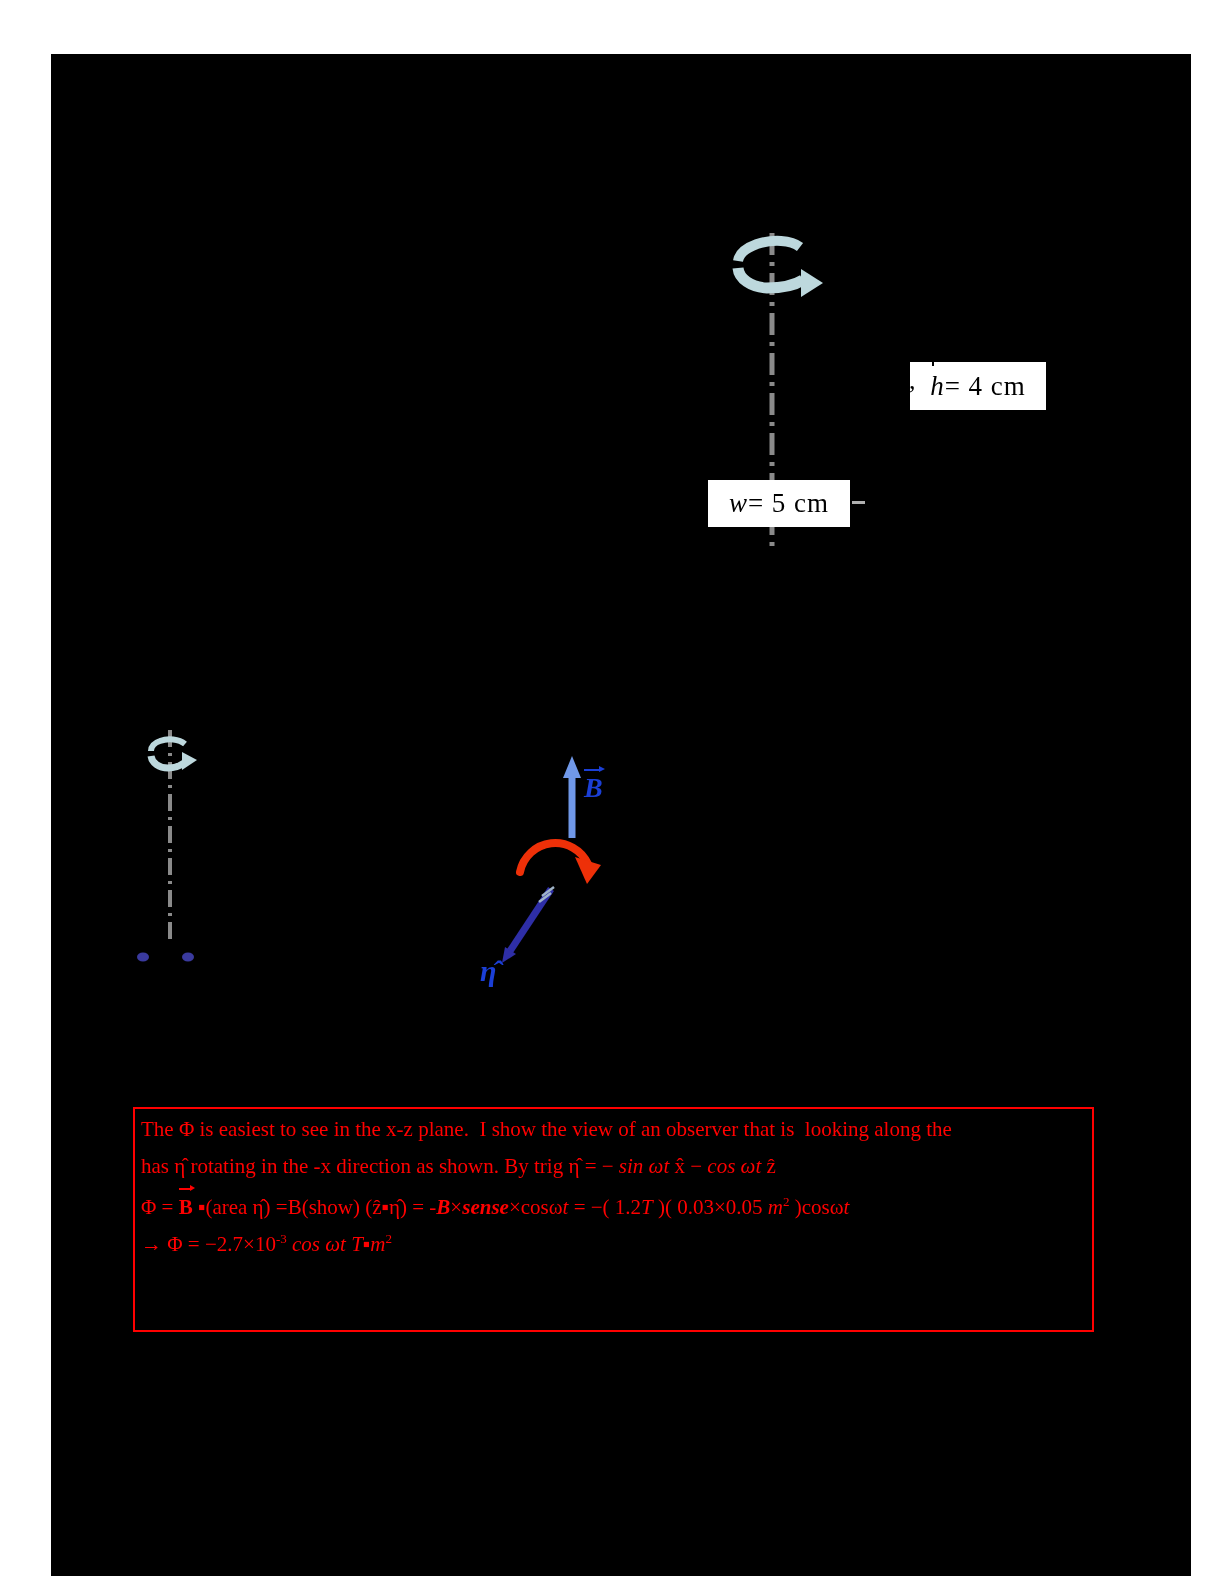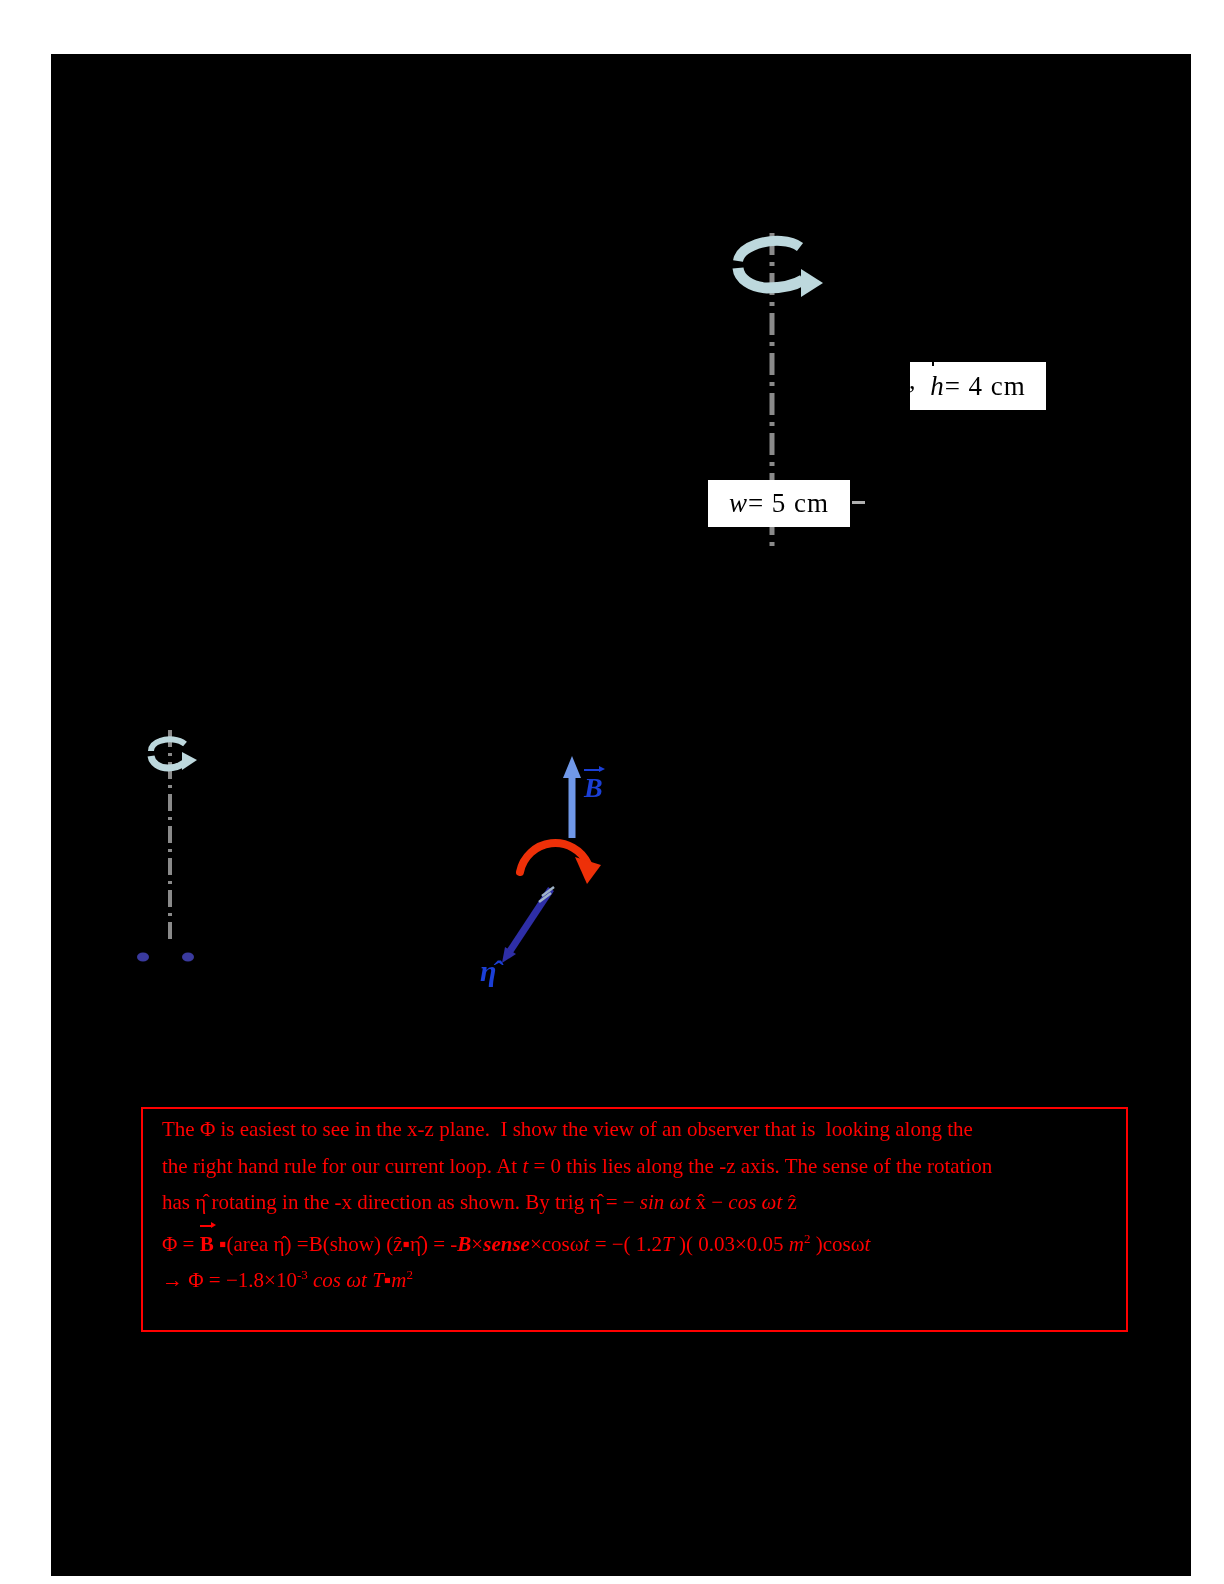--- a/index.html
+++ b/index.html
@@ -42,23 +42,22 @@
     border-top:3px solid transparent;
     border-bottom:3px solid transparent;
   }
 
   
   .solution-box{
     position:absolute;left:82px;top:1053px;width:945px;height:217px;
     border:2px solid var(--box-red,#f00);
     color:var(--box-red,#f00);
     font-size:21px;
-    padding:2px 19px;
+    padding:2px 6px;
     overflow:hidden;
-    margin-left:8px;
   }
   .sol-line{white-space:pre;line-height:36.5px;height:36.5px;}
   .sol-line .it{font-style:italic;}
   .sol-line .bo{font-weight:bold;}
   .sol-line sup{font-size:0.62em;}
   .sol-line .vec::before{top:-1px;}
   .sol-line .vec::after{top:-4px;border-left-width:5px;}
 
   .stray-tick{position:absolute;background:var(--label-black,#000);}
   .stray-comma{position:absolute;color:var(--label-black,#000);font-size:26px;}
@@ -119,19 +118,18 @@
     </div>
     <div class="stray-dash" style="left:801px;top:447px;width:13px;height:3px;"></div>
 
     <div class="fig-label b-label" style="left:533px;top:718px;">
       <span class="vec">B</span>
     </div>
     <div class="fig-label n-label" style="left:429px;top:900px;">η̂</div>
 
     <div class="solution-box">
         <div class="sol-line"><span>The Φ is easiest to see in the x-z plane.  I show the view of an observer that is  looking along the</span></div>
-        <div class="sol-line"><span>the right hand rule for our current loop. At </span><span class="it">t</span><span> = 0 this lies along the -z axis. The sense of the rotation</span></div>
         <div class="sol-line"><span>has η̂ rotating in the -x direction as shown. By trig η̂ = − </span><span class="it">sin ωt</span><span> x̂ − </span><span class="it">cos ωt</span><span> ẑ</span></div>
         <div class="sol-line"><span>Φ = </span><span class="bo vec">B</span><span> ▪(area η̂) =B(show) (ẑ▪η̂) = -</span><span class="it bo">B</span><span>×</span><span class="it bo">sense</span><span>×cosω</span><span class="it">t</span><span> = −( 1.2</span><span class="it">T</span><span> )( 0.03×0.05 </span><span class="it">m</span><sup>2</sup><span> )cosω</span><span class="it">t</span></div>
-        <div class="sol-line"><span>→ Φ = −1.8×10</span><sup>-3</sup><span> </span><span class="it">cos ωt</span><span> </span><span class="it">T</span><span>▪</span><span class="it">m</span><sup>2</sup></div>
+        <div class="sol-line"><span>→ Φ = −2.7×10</span><sup>-3</sup><span> </span><span class="it">cos ωt</span><span> </span><span class="it">T</span><span>▪</span><span class="it">m</span><sup>2</sup></div>
       </div>
   </div>
 </div>
 
 </body></html>

